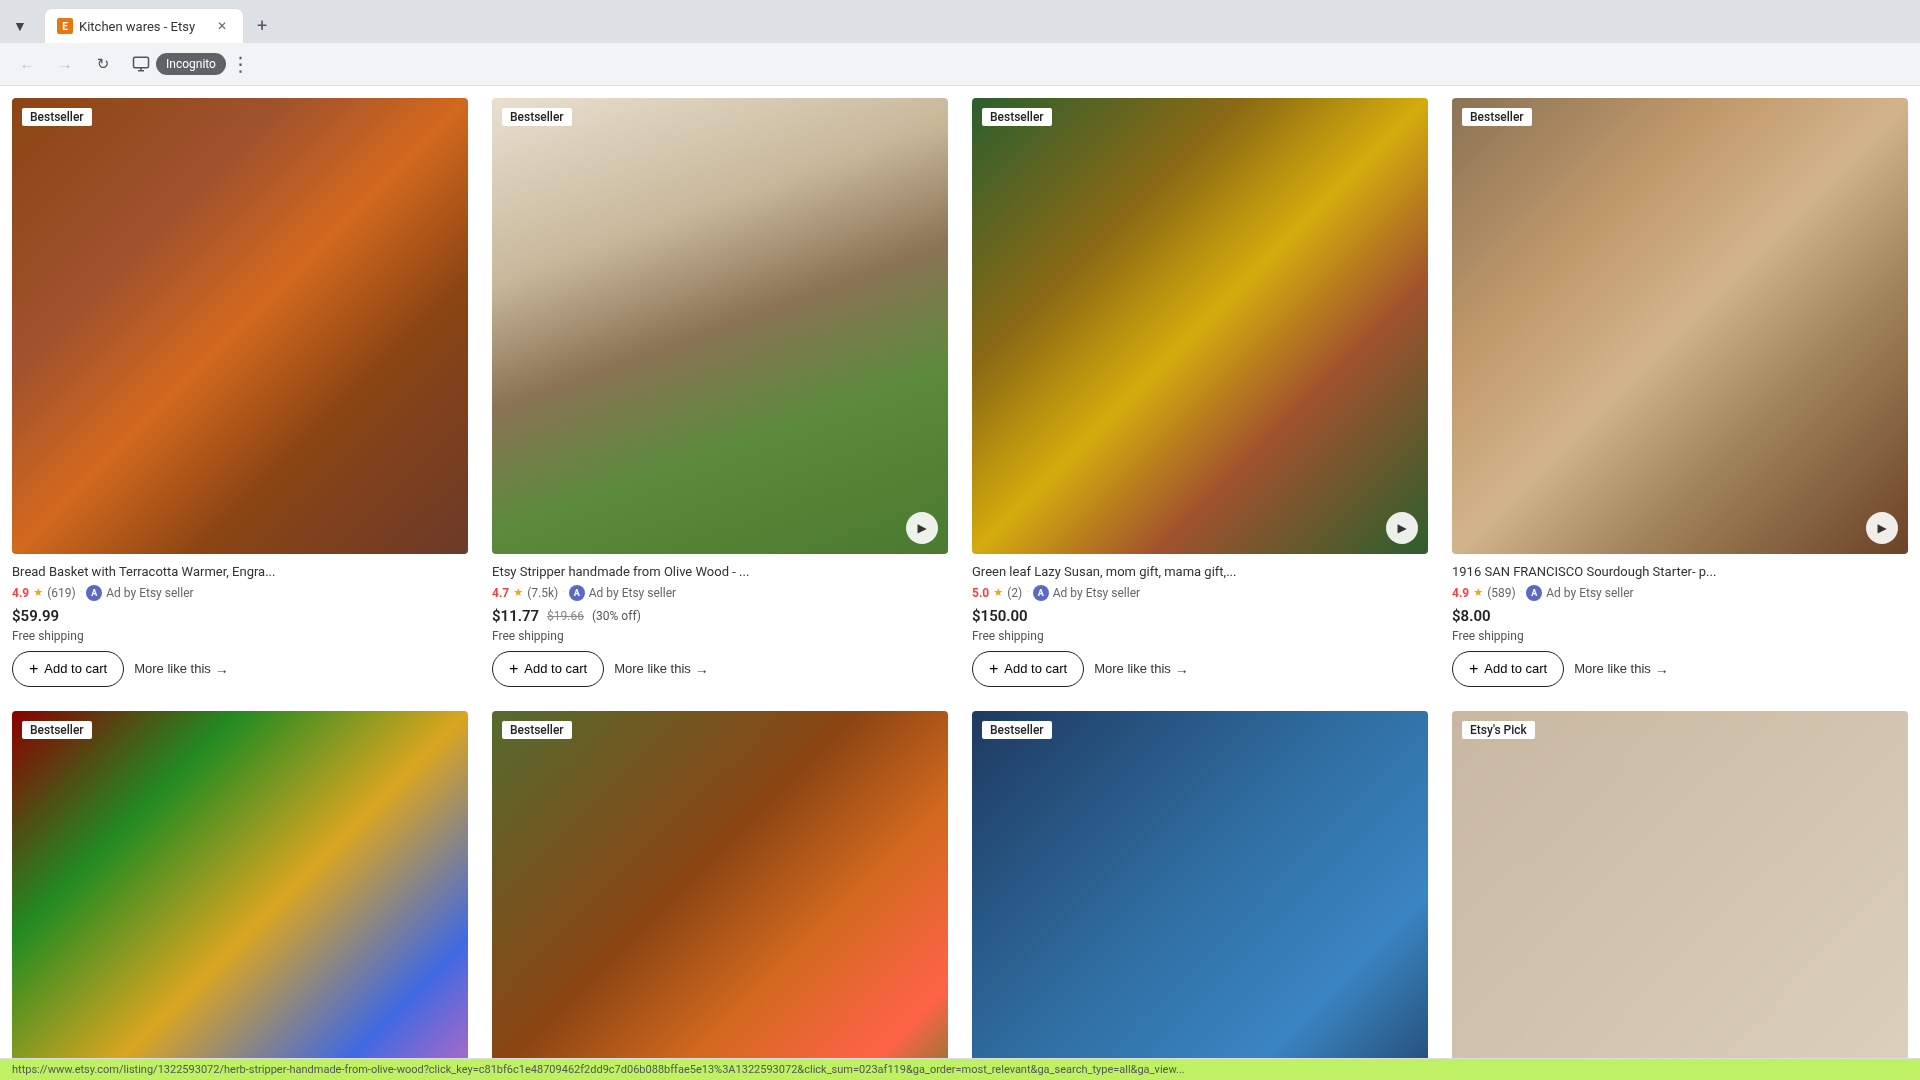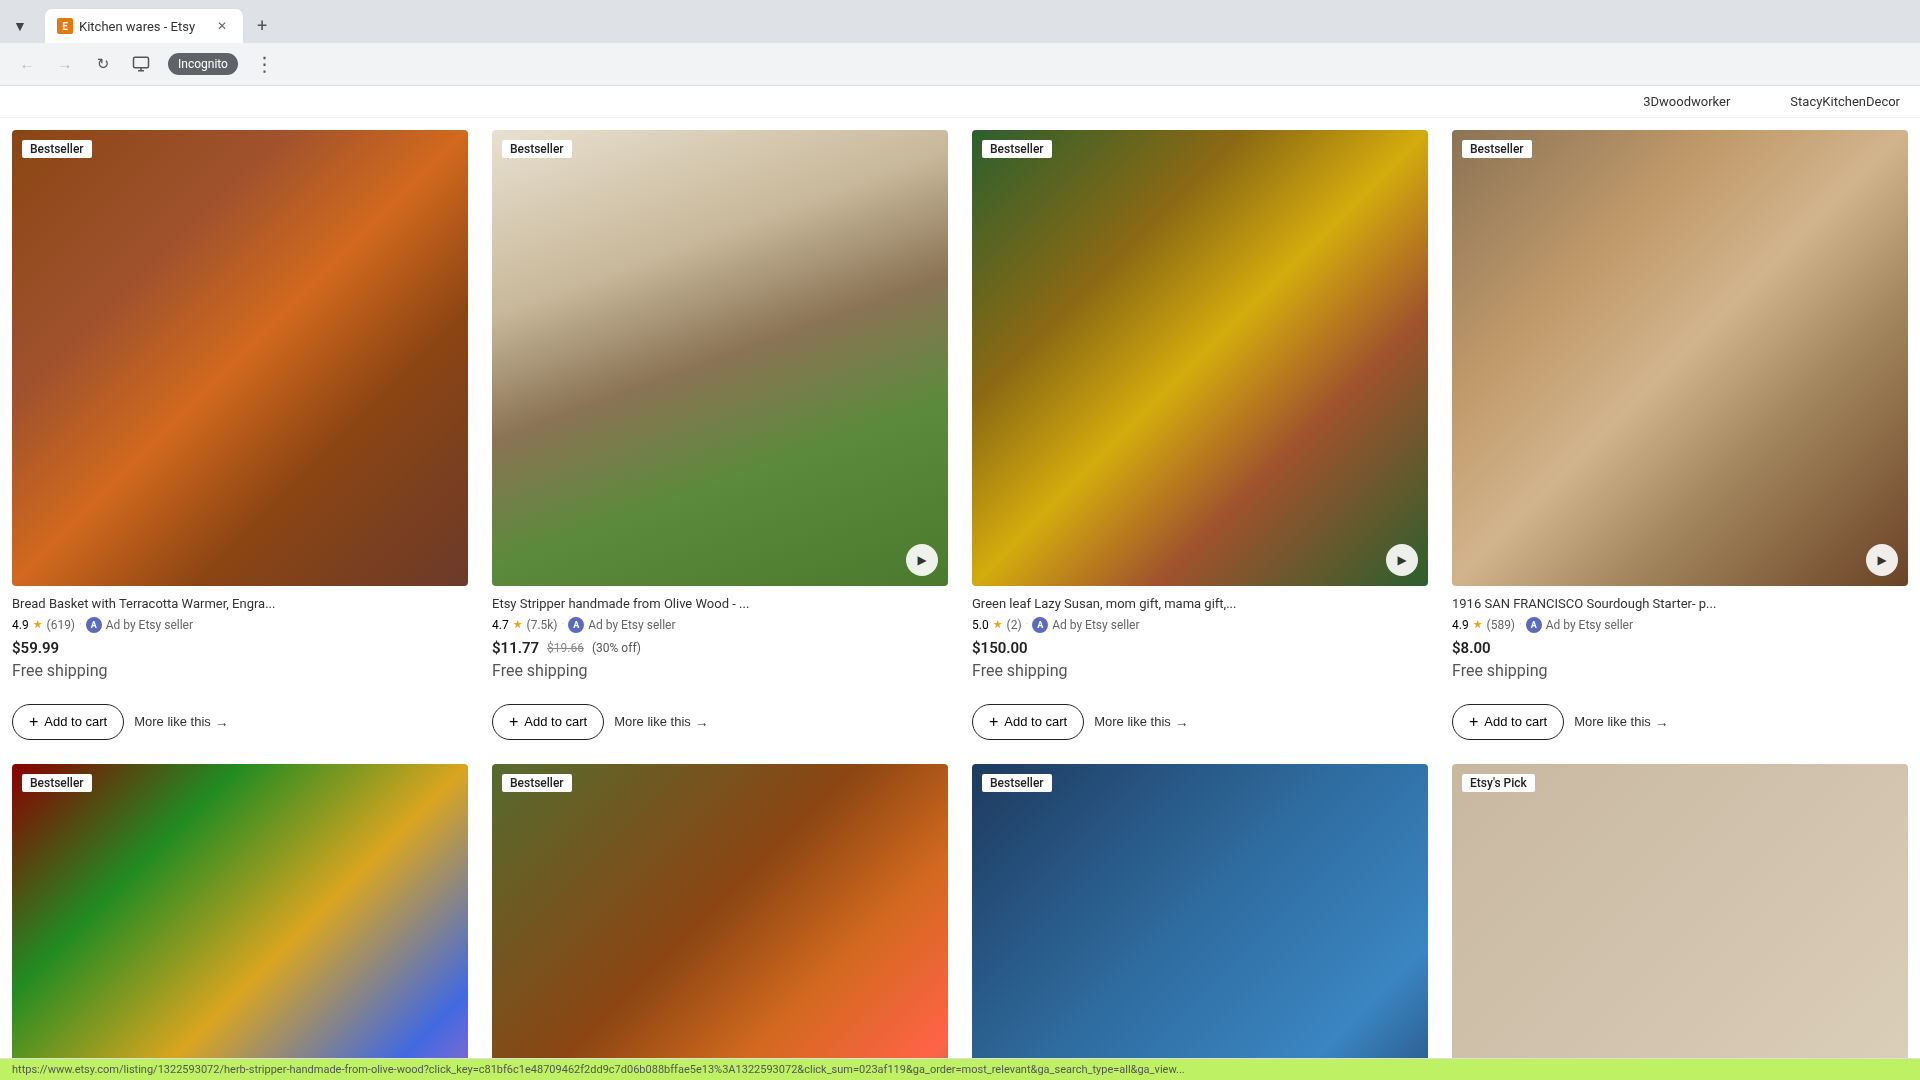--- a/index.html
+++ b/index.html
@@ -69,21 +69,21 @@
     .nav-btn.disabled { color: #bbb; cursor: default; }
     .address-bar {
       flex: 1; background: #fff;
       border: 1px solid #ddd; border-radius: 20px;
       padding: 6px 16px; font-size: 13px; color: #333;
       display: flex; align-items: center; gap: 8px;
     }
     .address-bar-url { color: #333; font-size: 13px; }
     .address-bar-icons { display: flex; gap: 8px; margin-left: auto; align-items: center; }
     .browser-right-icons {
-      display: flex; align-items: center; gap: 12px;
+      display: flex; align-items: center; gap: 0;
     }
     .browser-icon-btn {
       width: 30px; height: 30px; border-radius: 50%;
       display: flex; align-items: center; justify-content: center;
       font-size: 16px; color: #555; cursor: pointer;
     }
     .incognito-badge {
       background: #5f6368; color: #fff;
       padding: 4px 10px; border-radius: 12px;
       font-size: 12px; cursor: pointer;
@@ -182,41 +182,41 @@
       white-space: nowrap; overflow: hidden; text-overflow: ellipsis;
     }
 
     .product-meta {
       display: flex; align-items: center; gap: 4px;
       font-size: 12px; color: #666;
       margin-bottom: 6px;
       flex-wrap: wrap;
     }
 
-    .stars { color: #000000; font-weight: 400; }
+    .stars { color: #ef4444; font-weight: 700; }
     .star-icon { color: #E6A817; font-size: 11px; }
     .review-count { color: #666; }
     .ad-badge {
       width: 16px; height: 16px;
       background: #5C6BC0;
       border-radius: 50%;
       display: flex; align-items: center; justify-content: center;
       color: white; font-size: 9px; font-weight: bold;
     }
     .ad-text { color: #666; font-size: 12px; }
     .dot-sep { color: #ccc; font-size: 10px; }
 
     .price-row {
       display: flex; align-items: center; gap: 8px;
       margin-bottom: 4px;
     }
     .price { font-size: 15px; font-weight: 600; color: #222; text-align: right; }
     .original-price { font-size: 12px; color: #888; text-decoration: line-through; }
     .discount { font-size: 12px; color: #555; text-align: center; }
-    .free-shipping { font-size: 16px; color: #555; margin-bottom: 24px; }
+    .free-shipping { font-size: 12px; color: #555; margin-bottom: 8px; }
 
     .card-actions {
       display: flex; align-items: center; gap: 10px;
     }
 
     .add-to-cart-btn {
       display: flex; align-items: center; gap: 6px;
       border: 1px solid #222;
       background: #fff;
       border-radius: 24px;
@@ -284,24 +284,20 @@
         </svg>
       </div>
       <div class="incognito-badge">Incognito</div>
       <div class="browser-icon-btn" style="font-size:20px; letter-spacing:1px;">⋮</div>
     </div>
   </div>
 </div>
 
 <div class="page-content">
 
-  <div class="seller-bar">
-    <span class="seller-name">3Dwoodworker</span>
-    <span class="seller-name">StacyKitchenDecor</span>
-  </div>
 
   <div class="product-grid" id="product-grid">
 
   <div class="product-card">
     <div class="product-image-wrap img-bread-basket">
       <span class="badge">Bestseller</span>
 
     </div>
     <div class="product-title">Bread Basket with Terracotta Warmer, Engra...</div>
     <div class="product-meta">

